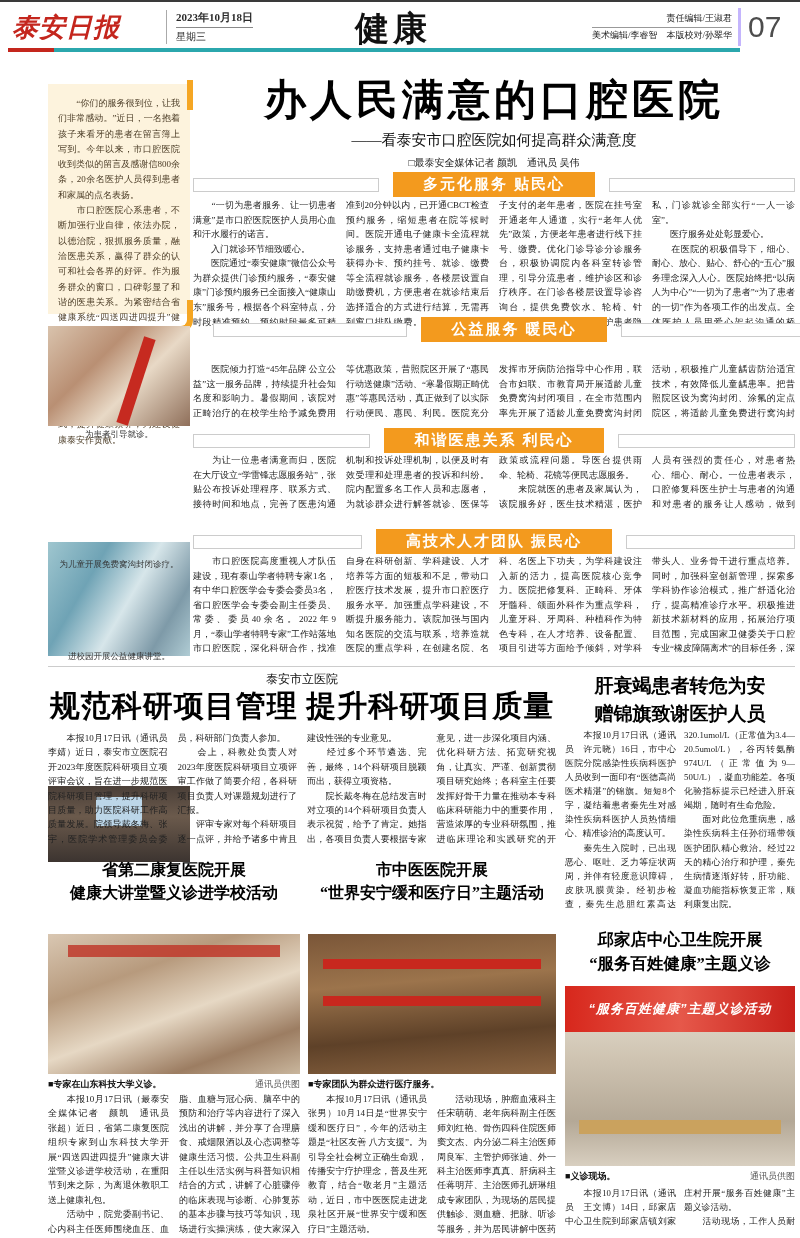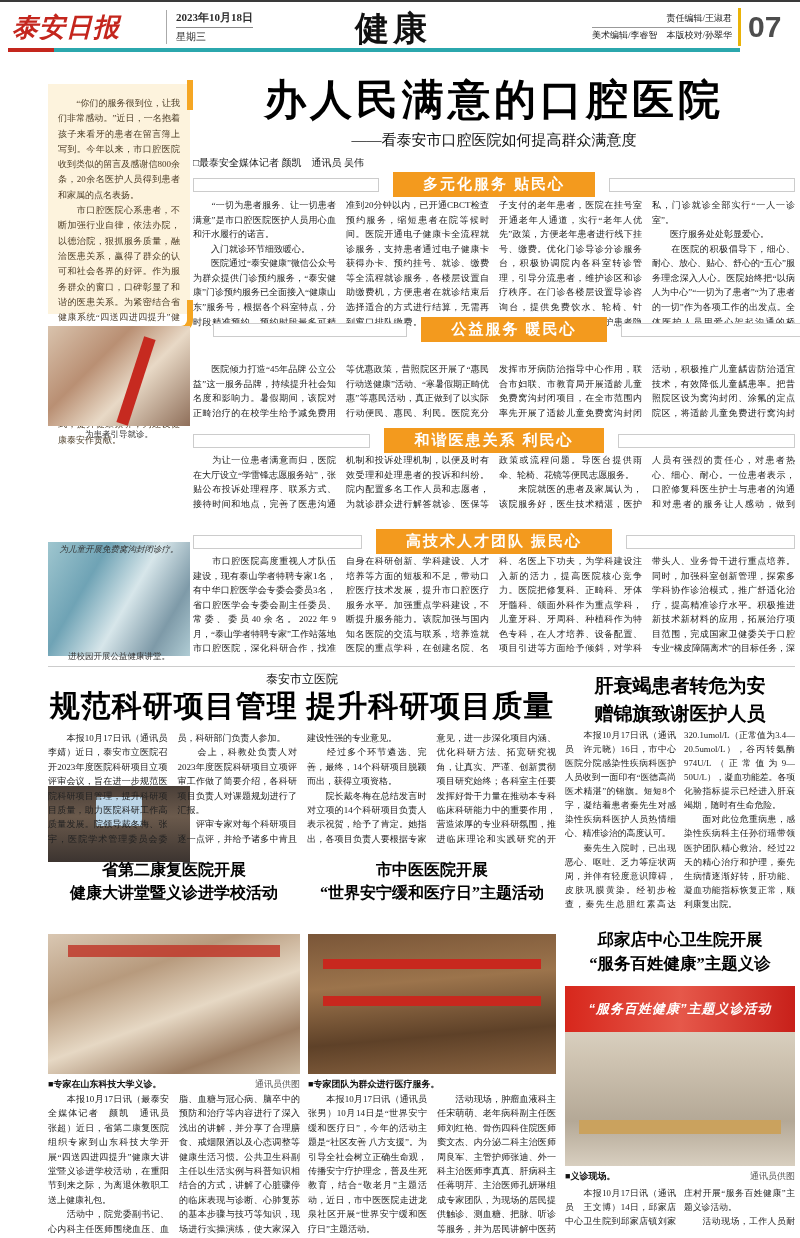--- a/index.html
+++ b/index.html
@@ -14,48 +14,48 @@
   .mh-v1{position:absolute;left:158px;top:2px;width:1px;height:34px;background:#aaa;}
   .date-block{position:absolute;left:168px;top:2px;font-size:11px;line-height:1.4;}
   .date-line{font-weight:bold;border-bottom:1px solid #888;padding-bottom:2px;}
   .weekday-line{font-size:10px;padding-top:2px;}
   .section-title{position:absolute;left:266px;right:280px;top:-2px;text-align:center;
         font-size:34px;font-weight:900;letter-spacing:4px;color:#111;}
   .editors{position:absolute;right:60px;top:3px;text-align:right;font-size:9px;line-height:1.7;color:#222;}
   .editors .e1{border-bottom:1px solid #999;padding-bottom:1px;}
   .mh-v2{position:absolute;right:52px;top:0;width:1px;height:38px;background:#bbb;}
   .pageno{position:absolute;right:0;top:0;width:44px;height:38px;line-height:38px;
-        font-family:"Liberation Sans",sans-serif;font-size:30px;font-weight:bold;color:#4d4d4d;
-        border-left:3px solid #eab308;padding-left:7px;}
+        font-family:"Liberation Sans",sans-serif;font-size:30px;font-weight:normal;color:#4d4d4d;
+        border-left:3px solid #c4b5fd;padding-left:7px;}
   .rule-row{position:absolute;left:8px;top:48px;width:732px;height:4px;display:flex;}
   .rule-red{width:46px;height:4px;background:#c4261d;}
   .rule-teal{flex:1;height:4px;background:#2ba7ad;}
 
   
   .quote-box{position:absolute;left:48px;top:84px;width:142px;height:230px;background:#fdf3dd;
         padding:12px 10px;box-sizing:border-box;font-size:9px;line-height:1.7;text-align:justify;
         white-space:pre-line;color:#4a3b25;}
   .quote-box::before{content:"";position:absolute;right:-3px;top:-4px;width:6px;height:30px;background:#f5a623;}
   .quote-box::after{content:"";position:absolute;right:-3px;bottom:-18px;width:12px;height:26px;
         border-right:6px solid #f5a623;border-bottom:6px solid #f5a623;border-radius:0 0 12px 0;}
   .sp{position:absolute;left:48px;width:142px;}
   .photo{background:#c9b49a;position:relative;overflow:hidden;}
   .ph1{top:326px;height:100px;background:linear-gradient(135deg,#d9c3ad 0%,#b98f73 35%,#e8d9c6 60%,#8f6f5a 100%);}
   .ph1 .sash{position:absolute;left:58%;top:10%;width:12px;height:90%;background:#c62a20;transform:rotate(18deg);}
   .ph2{top:442px;height:114px;background:linear-gradient(120deg,#9fc6cf 0%,#6fa3b5 30%,#d7e6ea 55%,#7e9aa8 80%,#b0ccd4 100%);}
   .ph3{top:572px;height:76px;background:linear-gradient(180deg,#4a3f38 0%,#6b5a4c 40%,#3c3430 100%);}
   .ph3 .screen{position:absolute;left:34%;top:14%;width:32%;height:38%;background:#bcd6e8;}
   .sp-cap{position:absolute;left:48px;width:142px;text-align:center;font-size:8.5px;color:#333;}
-  .cap1{top:429px;} .cap2{top:544px;font-style:italic;} .cap3{top:651px;}
+  .cap1{top:429px;} .cap2{top:559px;} .cap3{top:651px;}
 
   
   .lead-headline{position:absolute;left:193px;top:72px;width:602px;text-align:center;
         font-family:"Liberation Sans",sans-serif;font-size:42px;font-weight:700;letter-spacing:4px;color:#000;}
   .lead-subhead{position:absolute;left:193px;top:131px;width:602px;text-align:center;font-size:15px;color:#111;}
-  .lead-byline{position:absolute;left:193px;top:156px;width:602px;text-align:left;font-size:10px;color:#222;}
+  .lead-byline{position:absolute;left:193px;top:156px;width:602px;text-align:center;font-size:10px;color:#222;}
   .badge-row{position:absolute;left:193px;width:602px;display:flex;align-items:center;gap:14px;}
   .badge-side{flex:1;height:12px;border:1px solid #ccc;background:#fff;}
   .badge{background:#f39a1e;color:#fff;font-family:"Liberation Sans",sans-serif;font-weight:bold;
         font-size:15px;padding:3px 30px;letter-spacing:2px;white-space:nowrap;}
   .b1{top:172px;text-align:center;} .b2{top:317px;padding-left:20px;} .b3{top:428px;} .b4{top:529px;}
   .lead-body{position:absolute;left:193px;width:602px;column-count:4;column-gap:10px;
         font-size:9px;line-height:1.62;text-align:justify;white-space:pre-line;overflow:hidden;color:#222;}
   .body1{top:198px;height:132px;} .body2{top:362px;height:60px;}
   .body3{top:453px;height:70px;} .body4{top:554px;height:106px;}
 

